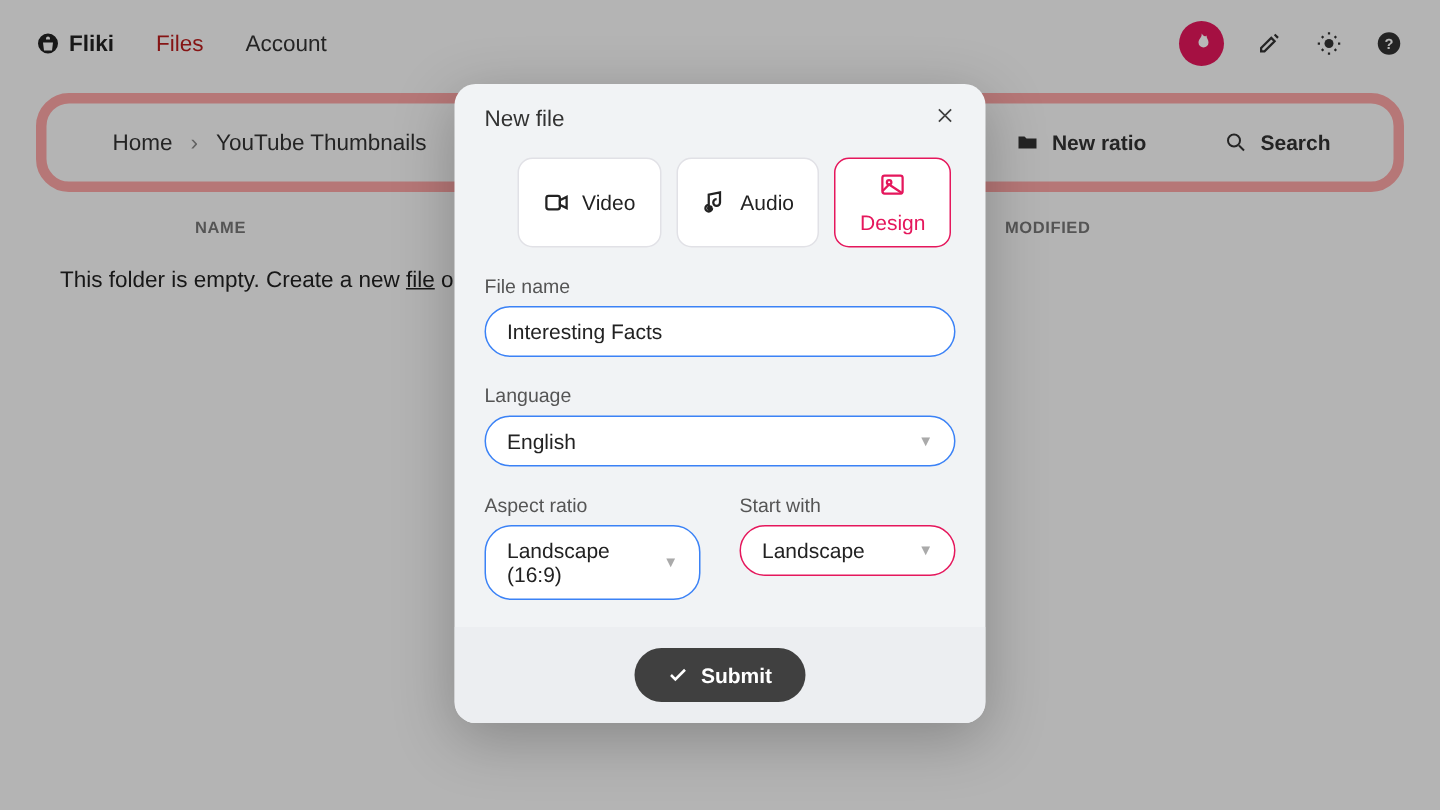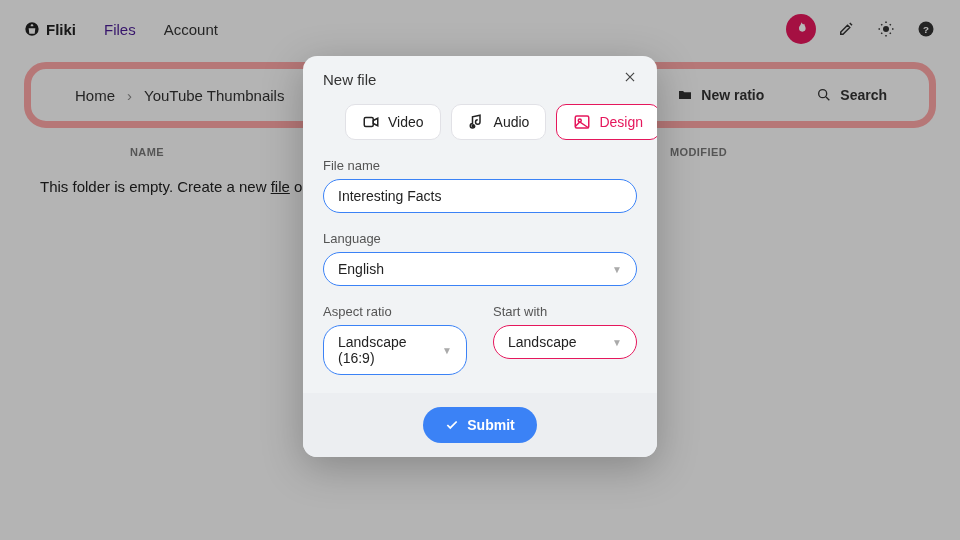--- a/index.html
+++ b/index.html
@@ -1,21 +1,21 @@
 <!DOCTYPE html>
 <html><head>
   <meta charset="utf-8">
   <style>
     * { margin: 0; padding: 0; box-sizing: border-box; font-family: -apple-system, BlinkMacSystemFont, 'Segoe UI', sans-serif; }
     body { width: 960px; height: 540px; background: #fafafa; position: relative; overflow: hidden; }
     .topbar { display: flex; align-items: center; padding: 14px 24px; gap: 28px; }
     .brand { display: flex; align-items: center; gap: 6px; font-weight: 600; color: #222; font-size: 15px; }
     .brand-icon { width: 16px; height: 16px; }
     .nav-link { font-size: 15px; color: #333; cursor: pointer; }
-    .nav-link.active { color: #4c1d95; font-weight: 500; }
+    .nav-link.active { color: #b91c1c; font-weight: 500; }
     .topbar-fill { flex: 1; }
     .top-icons { display: flex; align-items: center; gap: 20px; }
     .top-icon-btn { width: 20px; height: 20px; cursor: pointer; display: flex; align-items: center; justify-content: center; color: #444; }
     .hot-btn { width: 30px; height: 30px; border-radius: 50%; background: #e5175c; display: flex; align-items: center; justify-content: center; cursor: pointer; }
     .toolbar { display: flex; align-items: center; padding: 10px 24px 10px 44px; border: 7px solid #fca5a5; border-radius: 22px; margin: 4px 24px 0 24px; }
     .breadcrumb { display: flex; align-items: center; gap: 12px; color: #333; font-size: 15px; }
     .breadcrumb .sep { color: #888; }
     .toolbar-fill { flex: 1; }
     .toolbar-actions { display: flex; align-items: center; gap: 16px; }
     .btn { display: inline-flex; align-items: center; gap: 8px; padding: 8px 18px; border-radius: 20px; font-size: 14px; font-weight: 600; cursor: pointer; border: none; background: transparent; color: #333; }
@@ -26,31 +26,31 @@
     .empty-state { padding: 12px 40px; font-size: 15px; color: #222; }
     .empty-state .link { text-decoration: underline; cursor: pointer; }
     .overlay { position: absolute; inset: 0; background: rgba(0,0,0,0.28); display: flex; align-items: flex-start; justify-content: center; padding-top: 56px; }
     .modal { width: 354px; background: #f1f3f5; border-radius: 14px; box-shadow: 0 10px 40px rgba(0,0,0,0.25); overflow: hidden; }
     .modal-head { display: flex; align-items: center; justify-content: space-between; padding: 14px 20px 8px 20px; }
     .modal-title { font-size: 15px; font-weight: 500; color: #333; }
     .modal-close { cursor: pointer; color: #444; font-size: 16px; }
     .modal-body { padding: 8px 20px 18px 20px; }
     .tabs { display: flex; gap: 10px; margin-bottom: 18px; padding-left: 22px; }
     .tab { flex: 0 0 auto; display: inline-flex; align-items: center; gap: 8px; padding: 8px 16px; border: 1px solid #e1e1e6; border-radius: 10px; background: #fff; cursor: pointer; font-size: 14px; color: #222; }
-    .tab.active { border-color: #e5175c; color: #e5175c; background: #fff; }
+    .tab.active { border-color: #e5175c; color: #e5175c; background: #fff; flex-direction: column; }
     .tab.active svg { stroke: #e5175c; }
     .field-label { font-size: 13px; color: #555; margin: 6px 0; }
     .input, .select { width: 100%; background: #fff; border: 1px solid #3b82f6; border-radius: 18px; padding: 8px 14px; font-size: 14px; color: #222; outline: none; position: relative; display: flex; align-items: center; justify-content: space-between; }
     .select { cursor: pointer; }
     .select .caret { color: #aaa; font-size: 10px; }
     .select.hl { border-color: #e5175c; }
     .two-col { display: flex; gap: 26px; }
     .two-col > div { flex: 1; }
     .modal-foot { background: #eceef1; padding: 14px 0; display: flex; justify-content: center; }
-    .submit-btn { display: inline-flex; align-items: center; gap: 8px; background: #3b82f6; color: #fff; border: none; border-radius: 20px; padding: 10px 22px; font-size: 14px; font-weight: 600; cursor: pointer; }
+    .submit-btn { display: inline-flex; align-items: center; gap: 8px; background: #404040; color: #fff; border: none; border-radius: 20px; padding: 10px 22px; font-size: 14px; font-weight: 600; cursor: pointer; }
     .gap { height: 12px; }
   </style>
 </head>
 <body>
 
 <div class="topbar">
   <div class="brand">
     <span class="brand-icon">
       <svg viewBox="0 0 24 24" width="16" height="16" fill="#222">
           <path d="M12 2a10 10 0 100 20 10 10 0 000-20zm0 3a2 2 0 012 2v1h-4V7a2 2 0 012-2zm-5 6h10l-1 8H8l-1-8z"></path>

